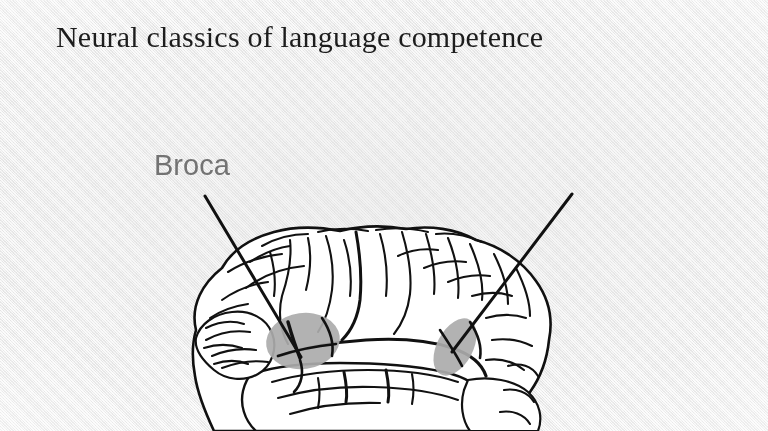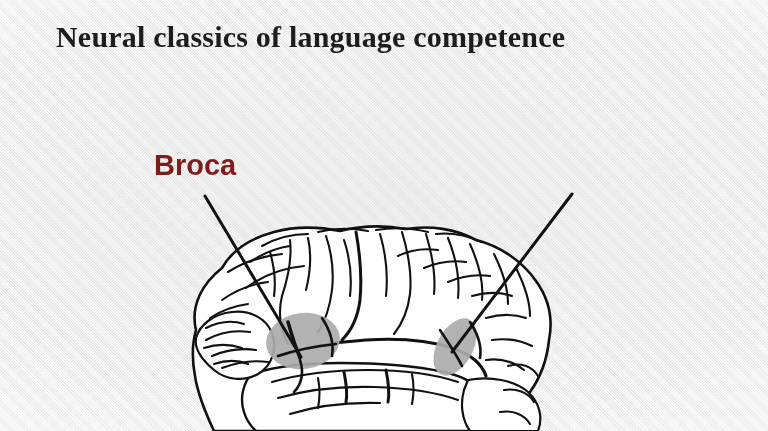--- a/index.html
+++ b/index.html
@@ -51,33 +51,33 @@
     pointer-events: none;
   }
 
   #title {
     position: absolute;
     left: 56px;
     top: 19px;
     font-family: "Liberation Serif", "DejaVu Serif", serif;
     font-size: 30px;
     line-height: 36px;
-    font-weight: 700;
+    font-weight: 400;
     color: #1d1d1d;
     white-space: nowrap;
     letter-spacing: 0.2px;
   }
 
   .region-label {
     position: absolute;
     font-family: "Liberation Sans", sans-serif;
     font-size: 29px;
     line-height: 30px;
-    font-weight: 700;
-    color: #7f1d1d;
+    font-weight: 400;
+    color: #737373;
     white-space: nowrap;
   }
   #label-broca { left: 154px; top: 150px; }
   #label-wernicke { left: 532px; top: 150px; }
 
   #figure-svg {
     position: absolute;
     left: 0;
     top: 0;
     width: 768px;

